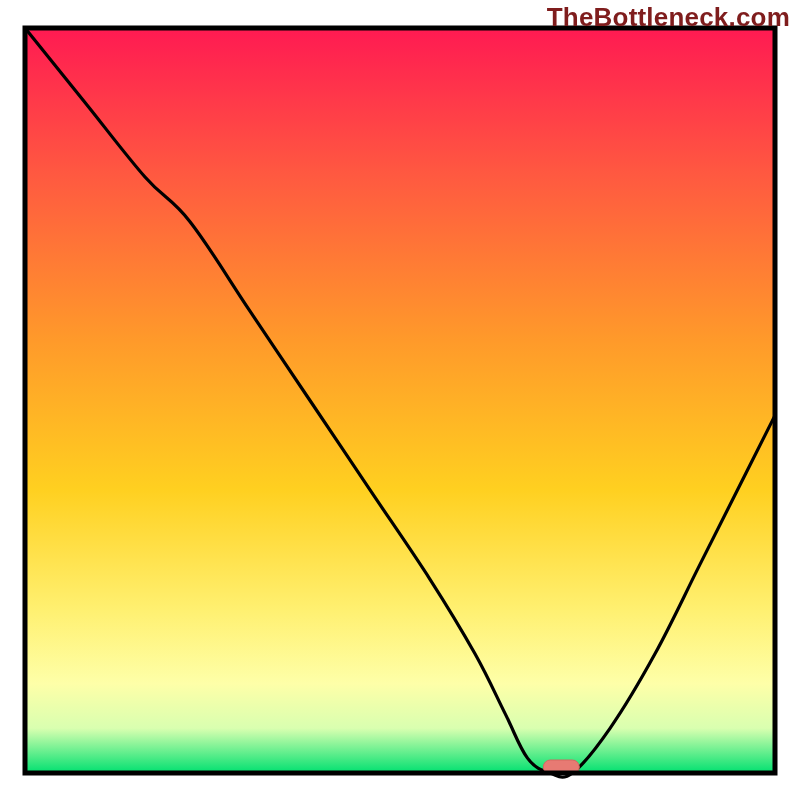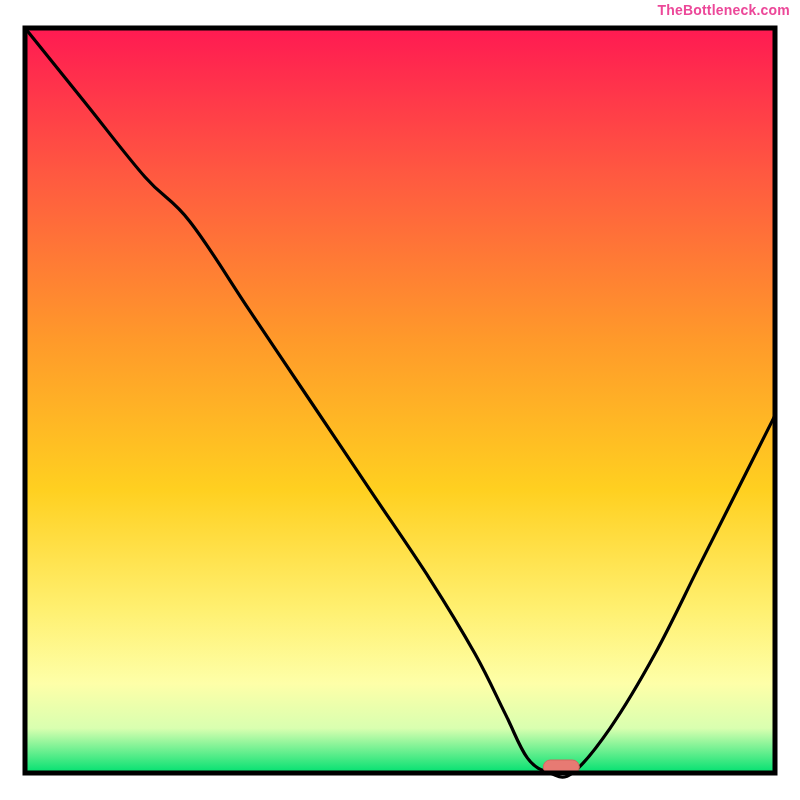--- a/index.html
+++ b/index.html
@@ -13,23 +13,23 @@
   }
   .stage {
     position: relative;
     width: 800px;
     height: 800px;
   }
   .watermark {
     position: absolute;
     top: 2px;
     right: 10px;
-    font-size: 14px;
+    font-size: 26px;
     font-weight: 600;
-    color: #ec4899;
+    color: #7f1d1d;
     letter-spacing: 0.2px;
   }
   svg {
     display: block;
   }
 </style>
 </head>
 <body>
 
 <div class="stage">

